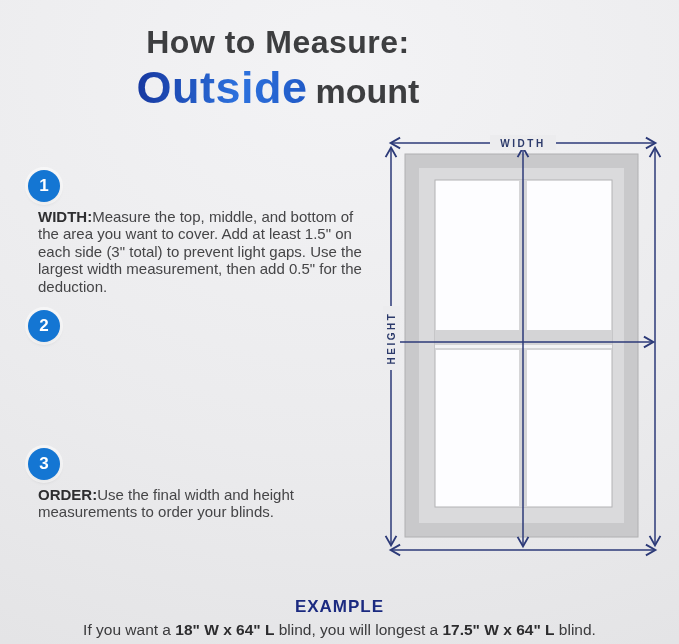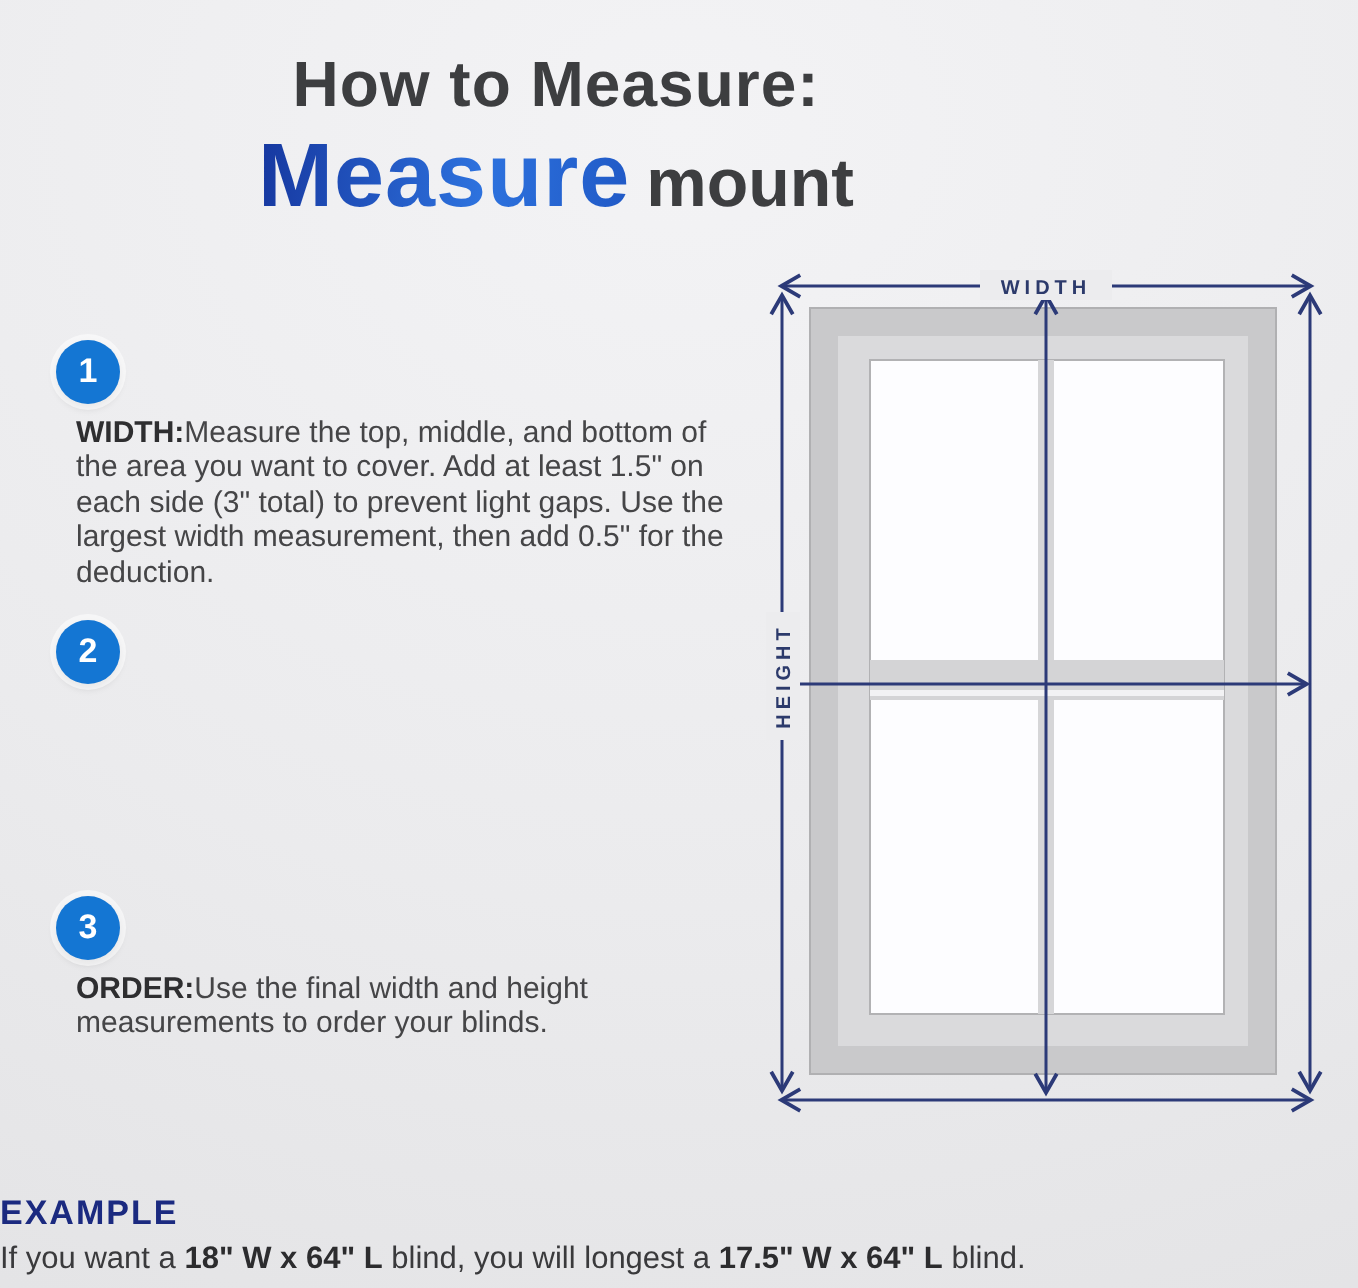--- a/index.html
+++ b/index.html
@@ -34,34 +34,34 @@
     font-size:15px;line-height:17.4px;color:#454547;
   }
   .step p strong{color:#2e2e30;font-weight:700;margin-right:0;}
   .step-1{top:170px;}
   .step-2{top:310px;}
   .step-3{top:448px;}
   
   .diagram{position:absolute;left:378px;top:132px;}
   .measure-label{font-size:10px;font-weight:700;letter-spacing:2.5px;fill:#2c3a6b;}
   
-  .example-block{position:absolute;left:0;top:597px;width:679px;}
+  .example-block{position:absolute;left:0;top:597px;width:679px;text-align:center;}
   .example-heading{font-size:17px;font-weight:700;letter-spacing:1px;color:#1b2a80;}
   .example-sentence{margin:4px 0 0 0;font-size:15.5px;color:#3a3a3c;}
   .example-sentence strong{color:#2c2c2e;font-weight:700;}
 </style>
 </head>
 <body>
 
 <div class="canvas">
 
   <header class="title-block">
     <div class="title-line1">How to Measure:</div>
     <div class="title-line2">
-      <span class="title-highlight">Measure</span><span class="title-suffix">mount</span>
+      <span class="title-highlight">Outside</span><span class="title-suffix">mount</span>
     </div>
   </header>
 
   <section>
     <div class="step step-1">
       <div class="step-badge">1</div>
       <p><strong>WIDTH:</strong><span>Measure the top, middle, and bottom of the area you want to cover. Add at least 1.5" on each side (3" total) to prevent light gaps. Use the largest width measurement, then add 0.5" for the deduction.</span></p>
     </div>
     <div class="step step-2">
       <div class="step-badge">2</div>

